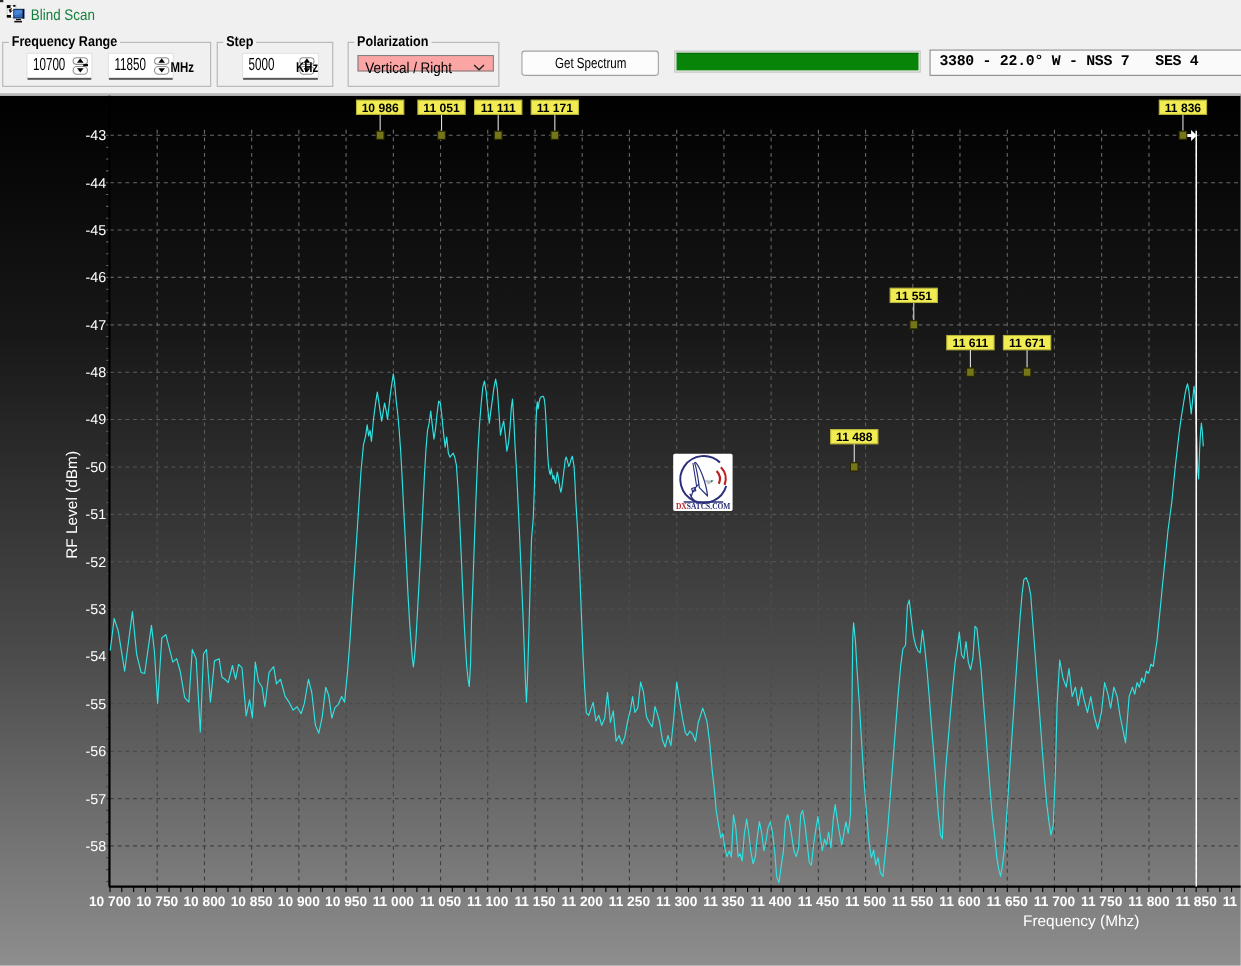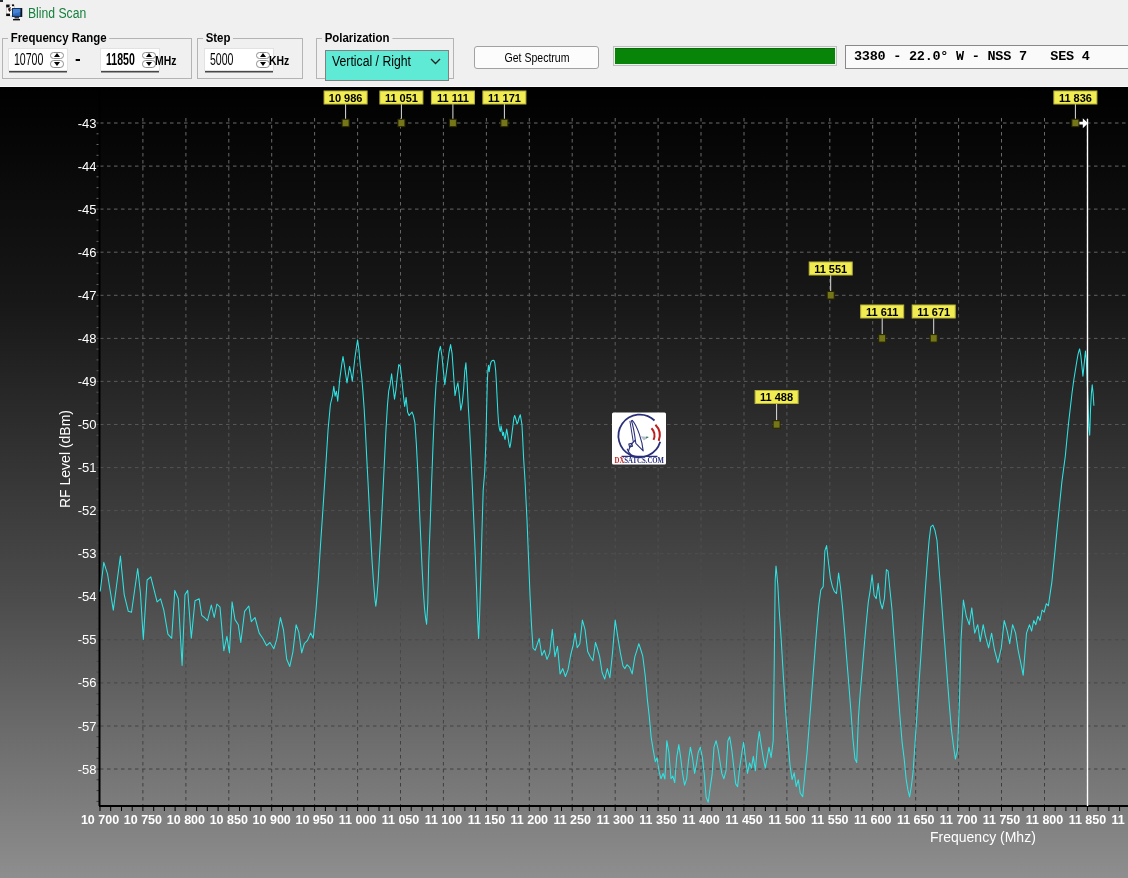--- a/index.html
+++ b/index.html
@@ -3,32 +3,32 @@
 * { margin:0; padding:0; box-sizing:border-box; }
 html,body { width:1128px; height:878px; background:#f0f0f0; overflow:hidden;
   font-family:"Liberation Sans", sans-serif; }
 .nx { display:inline-block; transform-origin:0 50%; white-space:nowrap; }
 #titlebar { position:absolute; left:0; top:0; width:1128px; height:27px; background:#f0f0f0; }
 #titlebar .t { position:absolute; left:28px; top:5px; font-size:14px; color:#15803d; }
 .group { position:absolute; border:1px solid #b4b4b4; height:41px; top:38px; }
 .group .lbl { position:absolute; top:-9px; left:5px; background:#f0f0f0; padding:0 3px;
   font-size:13px; font-weight:bold; color:#000; white-space:nowrap; transform:scaleX(0.88); transform-origin:0 50%; }
 .spin { position:absolute; background:#fff; height:21px; top:48.5px;
-  box-shadow:0 0 0 1px #e2e2e2, 0 2.5px 0 0 #474747; }
+  box-shadow:0 0 0 1px #e2e2e2, 0 2.5px 0 0 #474747;margin-left:16px; }
 .spin .v { position:absolute; left:5px; top:2.5px; font-size:16px; color:#000;
   transform:scaleX(0.66); transform-origin:0 0; }
 .spin .btns { position:absolute; right:3px; top:3.2px; width:14px; height:16px; }
 .sb { position:absolute; left:0; width:14px; height:7.6px; background:#fff; border:1px solid #8f8f8f; border-radius:3.8px; }
 .sb.up { top:0; } .sb.dn { top:8.6px; }
 .sb:after { content:""; position:absolute; left:2.6px; border-left:3.6px solid transparent; border-right:3.6px solid transparent; }
 .sb.up:after { top:0.8px; border-bottom:4.2px solid #000; }
 .sb.dn:after { top:0.8px; border-top:4.2px solid #000; }
 .unit { position:absolute; font-size:13px; font-weight:bold; color:#000; top:53px;
   transform:scaleX(0.8); transform-origin:0 50%; }
-#combo { position:absolute; left:325px; top:50px; width:124px; height:31px; background:#5eead4; border:1px solid #818181; }
+#combo { position:absolute; left:325px; top:50px; width:124px; height:15px; background:#fca5a5; border:1px solid #818181; }
 #combo .v { position:absolute; left:6px; top:2px; font-size:14px; transform:scaleX(0.875); transform-origin:0 0; white-space:nowrap; }
 #combo svg { position:absolute; right:7px; top:7px; }
 #btn { position:absolute; left:474px; top:45.5px; width:125px; height:23px; background:#fcfcfc;
   border:1px solid #a2a2a2; border-radius:3px; }
 #btn span { position:absolute; left:50%; top:3.5px; font-size:13.5px; color:#000; white-space:nowrap;
   transform:translateX(-50%) scaleX(0.78); }
 #prog { position:absolute; left:613px; top:46px; width:224px; height:19.5px; background:#eef2ee; border:1px solid #bfbfbf; }
 #prog .f { position:absolute; left:1px; top:1px; width:220px; height:15.5px; background:#088408; border-top:1px solid #0a6b0a; }
 #sattext { position:absolute; left:845px; top:44.5px; width:304px; height:24px; background:#fafafa;
   border:1px solid #898989; font-family:"Liberation Mono", monospace; font-size:13.5px; font-weight:bold; color:#000; letter-spacing:-0.25px;
@@ -59,21 +59,21 @@
   <span class="lbl">Frequency Range</span>
 </div>
 <div class="spin" style="left:8.5px; width:58.5px;">
   <span class="v">10700</span>
   <span class="btns">
       <span class="sb up"></span>
       <span class="sb dn"></span>
     </span>
 </div>
 <div style="position:absolute; left:75px; top:49px; font-size:17px; font-weight:bold;">-</div>
-<div class="spin" style="left:101px; width:58px;font-weight:bold;">
+<div class="spin" style="left:83px; width:58px;">
   <span class="v">11850</span>
   <span class="btns">
       <span class="sb up"></span>
       <span class="sb dn"></span>
     </span>
 </div>
 <span class="unit" style="left:155px;">MHz</span>
 
 <div class="group" style="left:197px; width:106px;">
   <span class="lbl">Step</span>

